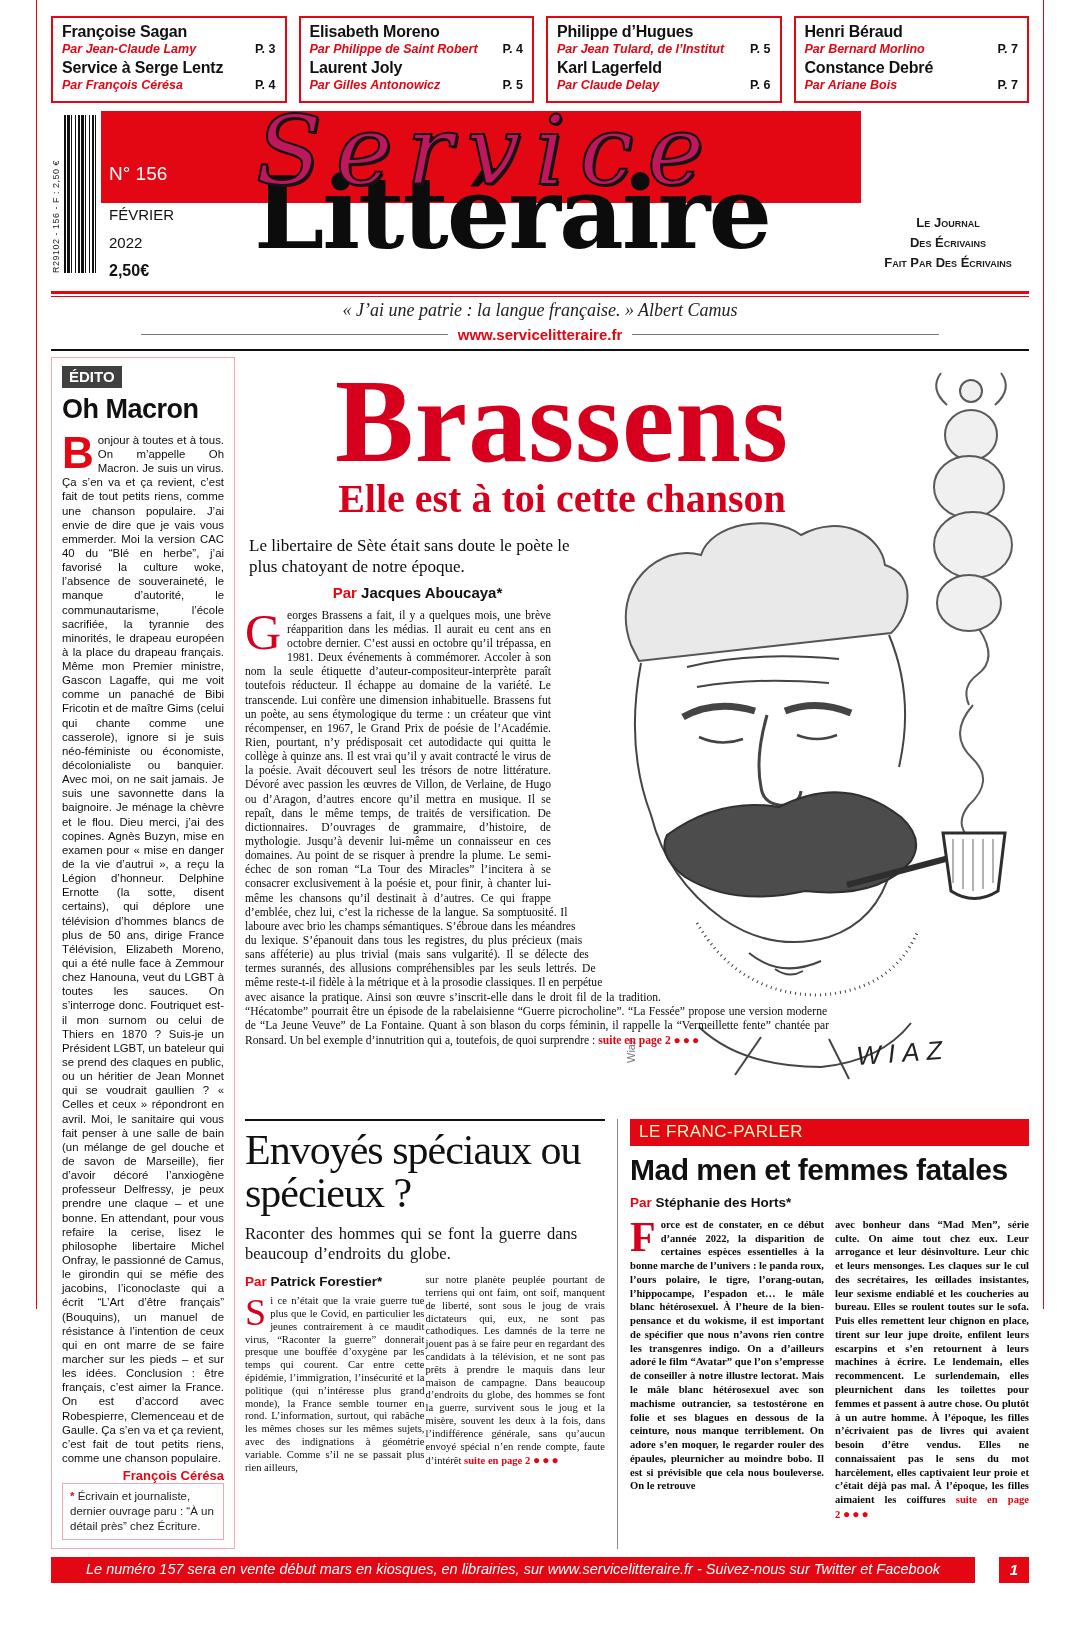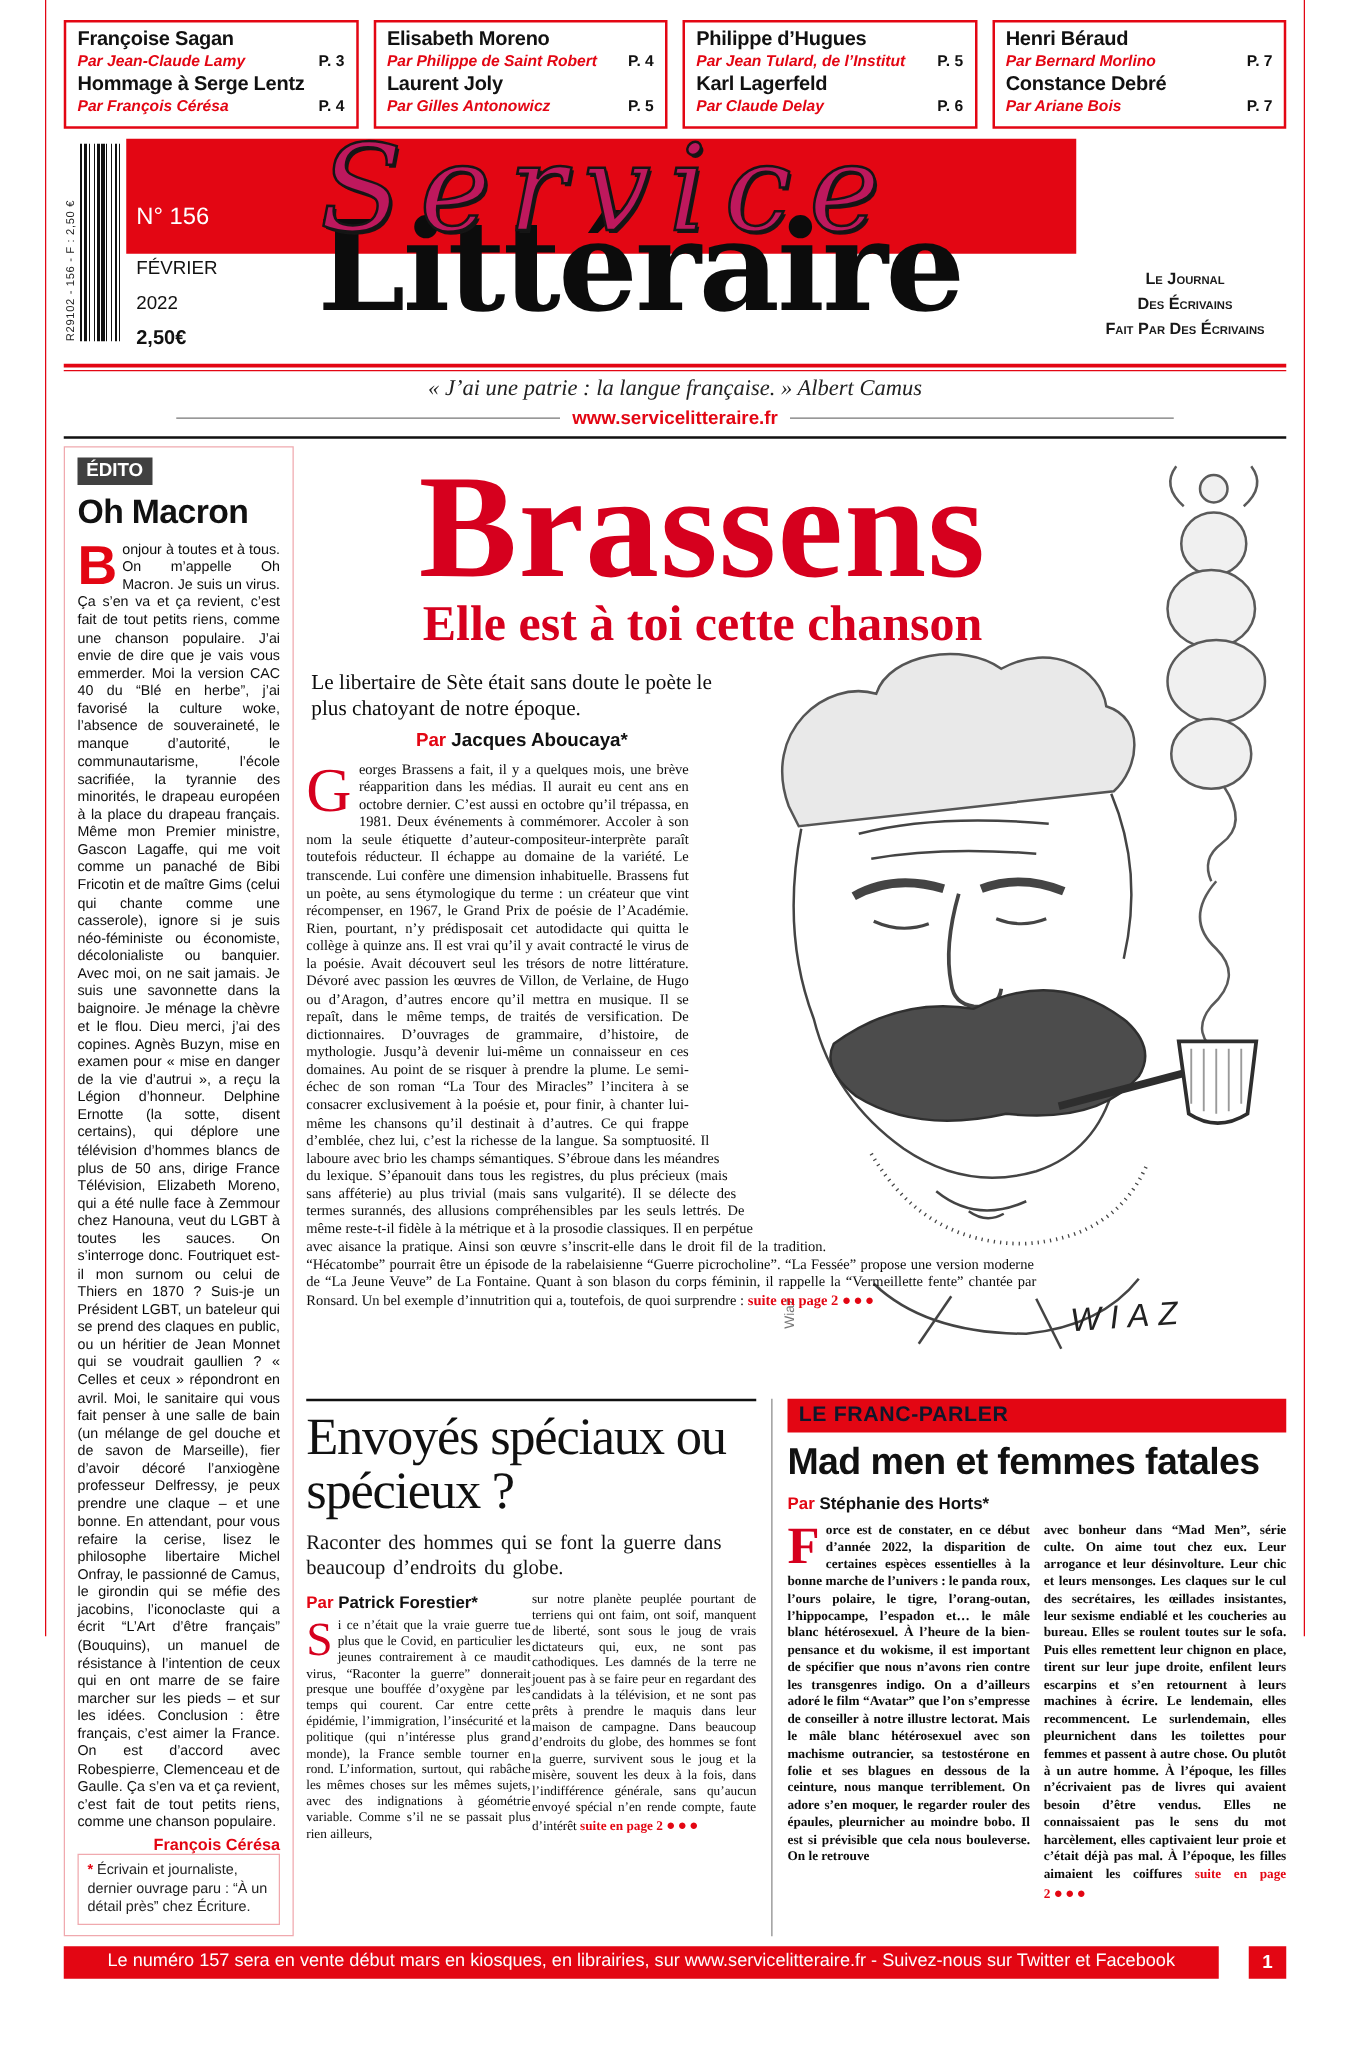--- a/index.html
+++ b/index.html
@@ -75,45 +75,45 @@
   .e-headline { font-family:"Liberation Serif",serif; font-weight:normal; font-size:42px; line-height:1.02; letter-spacing:-1px; }
   .e-standfirst { font-family:"Liberation Serif",serif; font-size:16.5px; line-height:1.2; margin-top:10px; word-spacing:2px; }
   .cols { display:flex; gap:1px; margin-top:10px; }
   .col { flex:1; }
   .byline-sm { font-weight:bold; font-size:13.5px; margin-bottom:6px; }
   .newstxt { font-family:"Liberation Serif",serif; font-size:10.6px; line-height:1.21; text-align:justify; color:#0b0b0b; }
   .newstxt .dropcap { float:left; font-size:38px; line-height:0.82; color:#d6001e; padding:2px 4px 0 0; }
   .vdiv { width:1px; background:#8a8a8a; }
 
   .francparler { flex:1; }
-  .fp-banner { background:#e30613; color:#0f172a; font-weight:bold; font-size:17px; padding:3px 9px 4px; letter-spacing:0.5px; }
+  .fp-banner { background:#e30613; color:#fef9c3; font-weight:normal; font-size:17px; padding:3px 9px 4px; letter-spacing:0.5px; }
   .fp-headline { font-weight:bold; font-size:30px; letter-spacing:-0.5px; margin-top:7px; }
   .fp-byline { font-weight:bold; font-size:13.5px; margin-top:8px; }
   .fp-txt { font-family:"Liberation Serif",serif; font-weight:bold; font-size:10.6px; line-height:1.3; text-align:justify; color:#0b0b0b; }
   .fp-txt .dropcap { float:left; font-size:42px; line-height:0.8; color:#d6001e; padding:3px 5px 0 0; font-weight:bold; }
   .fp-cols { display:flex; gap:11px; margin-top:8px; }
 
   
-  .footer { display:flex; gap:24px; margin-top:auto; padding-top:8px; }
+  .footer { display:flex; gap:24px; margin-top:auto; padding-top:8px;font-style:italic; }
   .footer-bar { flex:1; background:#e30613; color:#fff; font-size:14.5px; text-align:center; padding:4px 6px 5px; }
   .footer-page { width:30px; background:#e30613; color:#fff; font-weight:bold; font-size:15px; text-align:center; padding:4px 0 5px; }
 </style>
 </head>
 <body>
 
 <div class="frame">
 
   <div class="teasers">
     <div class="tbox">
       <div class="t-name">Françoise Sagan</div>
       <div class="t-byrow">
           <span class="t-by">Par Jean-Claude Lamy</span>
           <span class="t-page">P. 3</span>
         </div>
-      <div class="t-name">Hommage à Serge Lentz</div>
+      <div class="t-name">Service à Serge Lentz</div>
       <div class="t-byrow">
           <span class="t-by">Par François Cérésa</span>
           <span class="t-page">P. 4</span>
         </div>
     </div>
     <div class="tbox">
       <div class="t-name">Elisabeth Moreno</div>
       <div class="t-byrow">
           <span class="t-by">Par Philippe de Saint Robert</span>
           <span class="t-page">P. 4</span>

